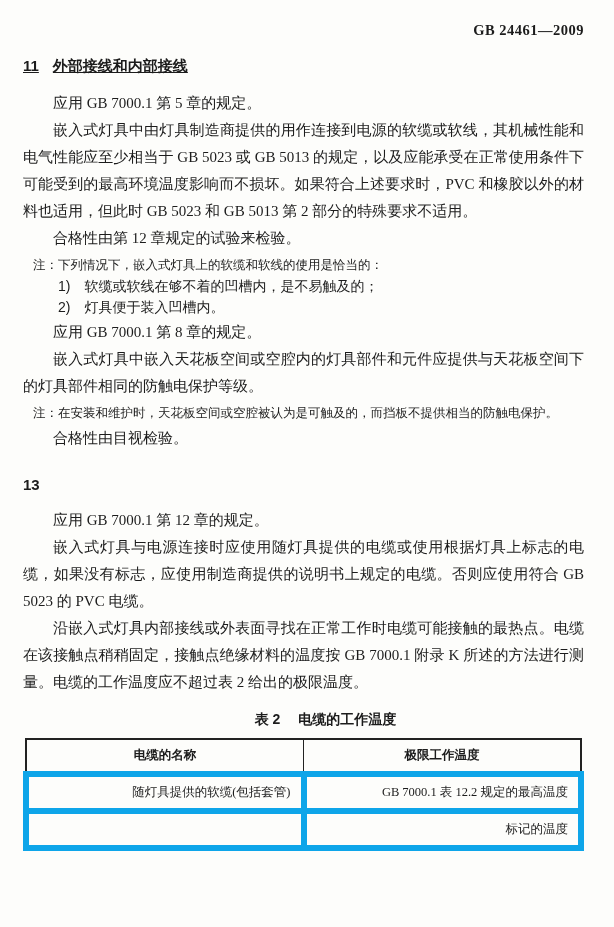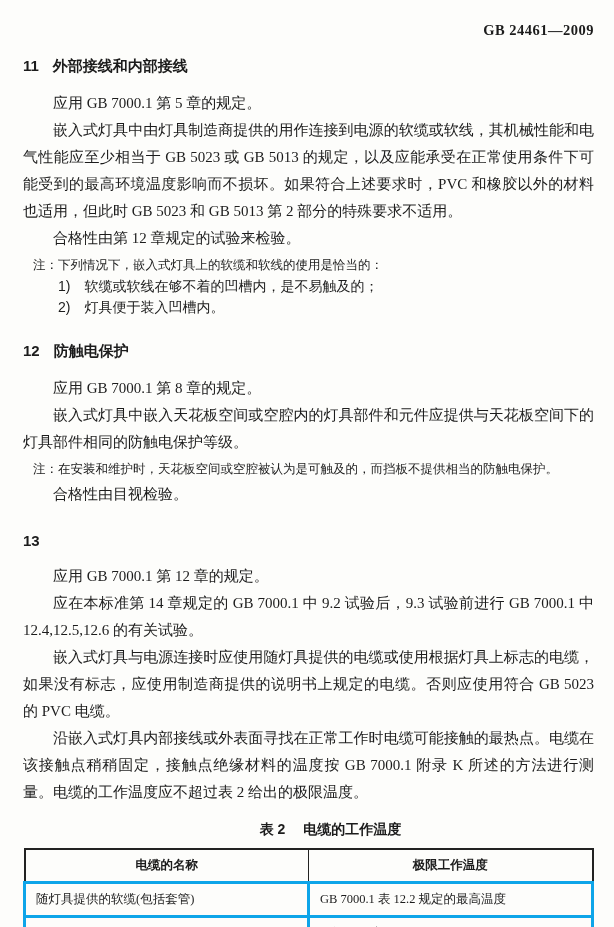--- a/index.html
+++ b/index.html
@@ -8,21 +8,21 @@
     background: #e8e8e6;
   }
   .page {
     position: relative;
     width: 614px;
     height: 927px;
     box-sizing: border-box;
     margin: 0 auto;
     background: #fdfdfb;
     color: #1c1c1c;
-    padding: 22px 20px 0 23px;
+    padding: 22px 30px 0 23px;
     overflow: hidden;
     font-family: "Liberation Serif", "DejaVu Serif", serif;
   }
   .page-header {
     text-align: right;
     font-weight: 700;
     font-size: 14.5px;
     letter-spacing: 0.5px;
     margin-bottom: 14px;
     font-family: "Liberation Serif", "DejaVu Serif", serif;
@@ -31,20 +31,21 @@
     display: flex;
     align-items: baseline;
     gap: 14px;
     font-family: "Liberation Sans", "DejaVu Sans", sans-serif;
     font-weight: 700;
     font-size: 15px;
     margin: 24px 0 14px 0;
   }
   .sec-heading.first {
     margin-top: 18px;
+    text-decoration: underline;
   }
   .body-p {
     margin: 0;
     font-size: 15px;
     line-height: 27px;
     text-indent: 2em;
     text-align: justify;
   }
   .note-block {
     margin: 3px 0 1px 0;
@@ -79,24 +80,24 @@
   }
   table.cable-table th {
     border: 1px solid #222;
     border-bottom: 2px solid #222;
     font-weight: 700;
     text-align: center;
     padding: 5px 8px;
     height: 20px;
   }
   table.cable-table td {
-    border: 3px solid #0ea5e9;
+    border: 6px solid #0ea5e9;
     padding: 5px 10px;
     vertical-align: middle;
-    text-align: left;
+    text-align: right;
   }
   table.cable-table .col-name { width: 50%; }
   td .cell-line { margin: 0; }
 </style>
 </head>
 <body>
 
 <div class="page">
 
   <div class="page-header">
@@ -112,38 +113,33 @@
     <p class="body-p">嵌入式灯具中由灯具制造商提供的用作连接到电源的软缆或软线，其机械性能和电气性能应至少相当于 GB 5023 或 GB 5013 的规定，以及应能承受在正常使用条件下可能受到的最高环境温度影响而不损坏。如果符合上述要求时，PVC 和橡胶以外的材料也适用，但此时 GB 5023 和 GB 5013 第 2 部分的特殊要求不适用。</p>
     <p class="body-p">合格性由第 12 章规定的试验来检验。</p>
     <div class="note-block">
       <p class="note-intro">注：下列情况下，嵌入式灯具上的软缆和软线的使用是恰当的：</p>
       <p class="note-item">1)　软缆或软线在够不着的凹槽内，是不易触及的；</p>
       <p class="note-item">2)　灯具便于装入凹槽内。</p>
     </div>
   </section>
 
   <section>
-    <div class="sec-heading">
-      <span>12</span>
-      <span>防触电保护</span>
-    </div>
     <p class="body-p">应用 GB 7000.1 第 8 章的规定。</p>
     <p class="body-p">嵌入式灯具中嵌入天花板空间或空腔内的灯具部件和元件应提供与天花板空间下的灯具部件相同的防触电保护等级。</p>
     <div class="note-block">
       <p class="note-intro">注：在安装和维护时，天花板空间或空腔被认为是可触及的，而挡板不提供相当的防触电保护。</p>
     </div>
     <p class="body-p">合格性由目视检验。</p>
   </section>
 
   <section>
     <div class="sec-heading">
       <span>13</span>
     </div>
     <p class="body-p">应用 GB 7000.1 第 12 章的规定。</p>
-    <p class="body-p">应在本标准第 14 章规定的 GB 7000.1 中 9.2 试验后，9.3 试验前进行 GB 7000.1 中 12.4,12.5,12.6 的有关试验。</p>
     <p class="body-p">嵌入式灯具与电源连接时应使用随灯具提供的电缆或使用根据灯具上标志的电缆，如果没有标志，应使用制造商提供的说明书上规定的电缆。否则应使用符合 GB 5023 的 PVC 电缆。</p>
     <p class="body-p">沿嵌入式灯具内部接线或外表面寻找在正常工作时电缆可能接触的最热点。电缆在该接触点稍稍固定，接触点绝缘材料的温度按 GB 7000.1 附录 K 所述的方法进行测量。电缆的工作温度应不超过表 2 给出的极限温度。</p>
 
     <div class="table-caption">
       <span class="cap-label">表 2</span>
       <span>电缆的工作温度</span>
     </div>
 
     <table class="cable-table">
       <thead>

